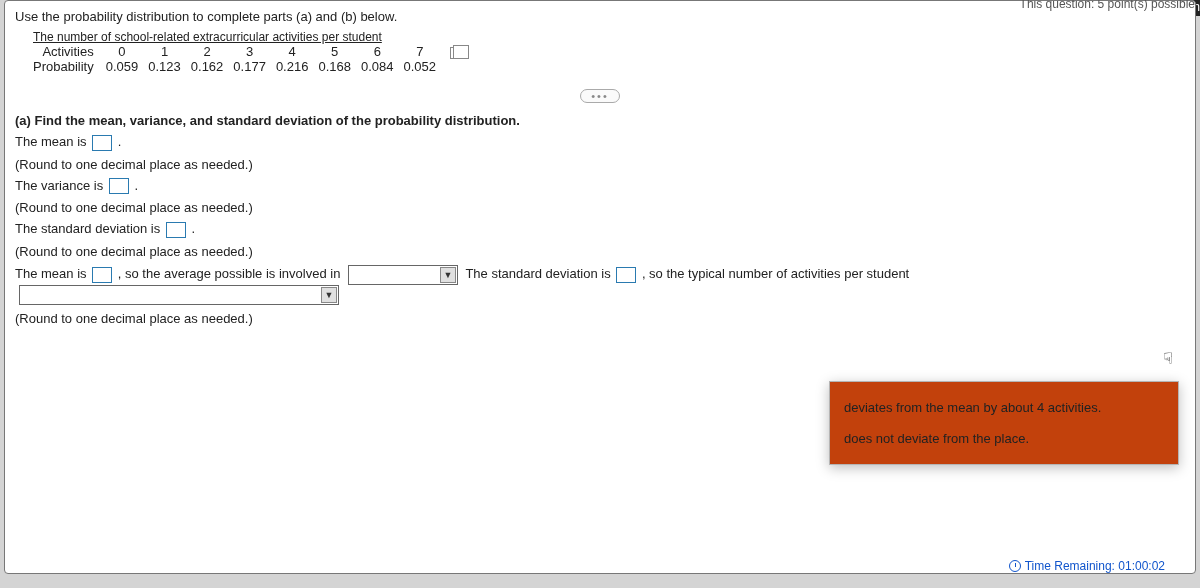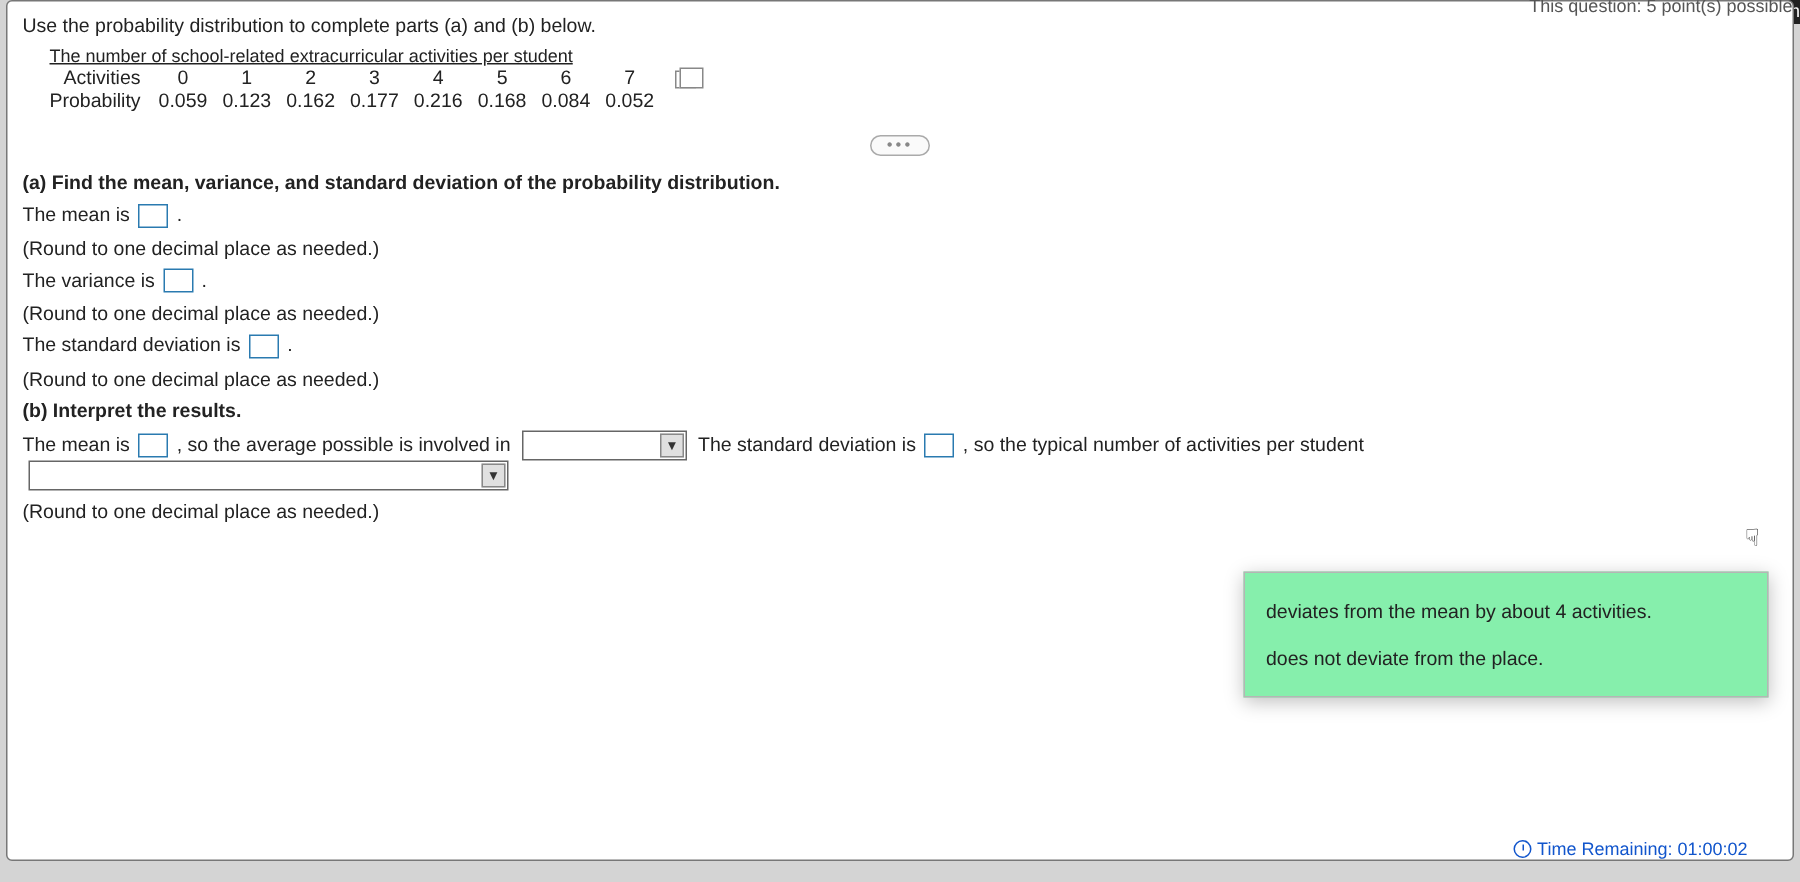--- a/index.html
+++ b/index.html
@@ -65,21 +65,21 @@
   .dd-big{
     display:inline-block; min-width:320px; height:20px;
     border:1px solid #666; vertical-align:middle; margin:0 4px;
     position:relative; background:#fff;
   }
   .dropdown-menu{
     position:absolute;
     right: 16px;
     top: 380px;
     width: 350px;
-    background:#86efac;
+    background:#c2410c;
     border:1px solid #b5b5b5;
     box-shadow: 0 3px 12px rgba(0,0,0,0.25);
     padding: 10px 8px;
     font-size:13px;
   }
   .dropdown-menu .opt{
     padding: 8px 6px;
     cursor: pointer;
   }
   .cursor-hand{
@@ -170,21 +170,20 @@
   </div>
   <div class="line">(Round to one decimal place as needed.)</div>
 
   <div class="line">
     <span>The standard deviation is </span>
     <span class="blank"></span>
     <span>.</span>
   </div>
   <div class="line">(Round to one decimal place as needed.)</div>
 
-  <div class="part">(b) Interpret the results.</div>
 
   <div class="line flexrow">
     <span>The mean is </span>
     <span class="blank"></span>
     <span>, so the average possible is involved in</span>
     <span class="dd-input">
       <span class="dd-caret">▼</span>
     </span>
     <span>The standard deviation is </span>
     <span class="blank"></span>

